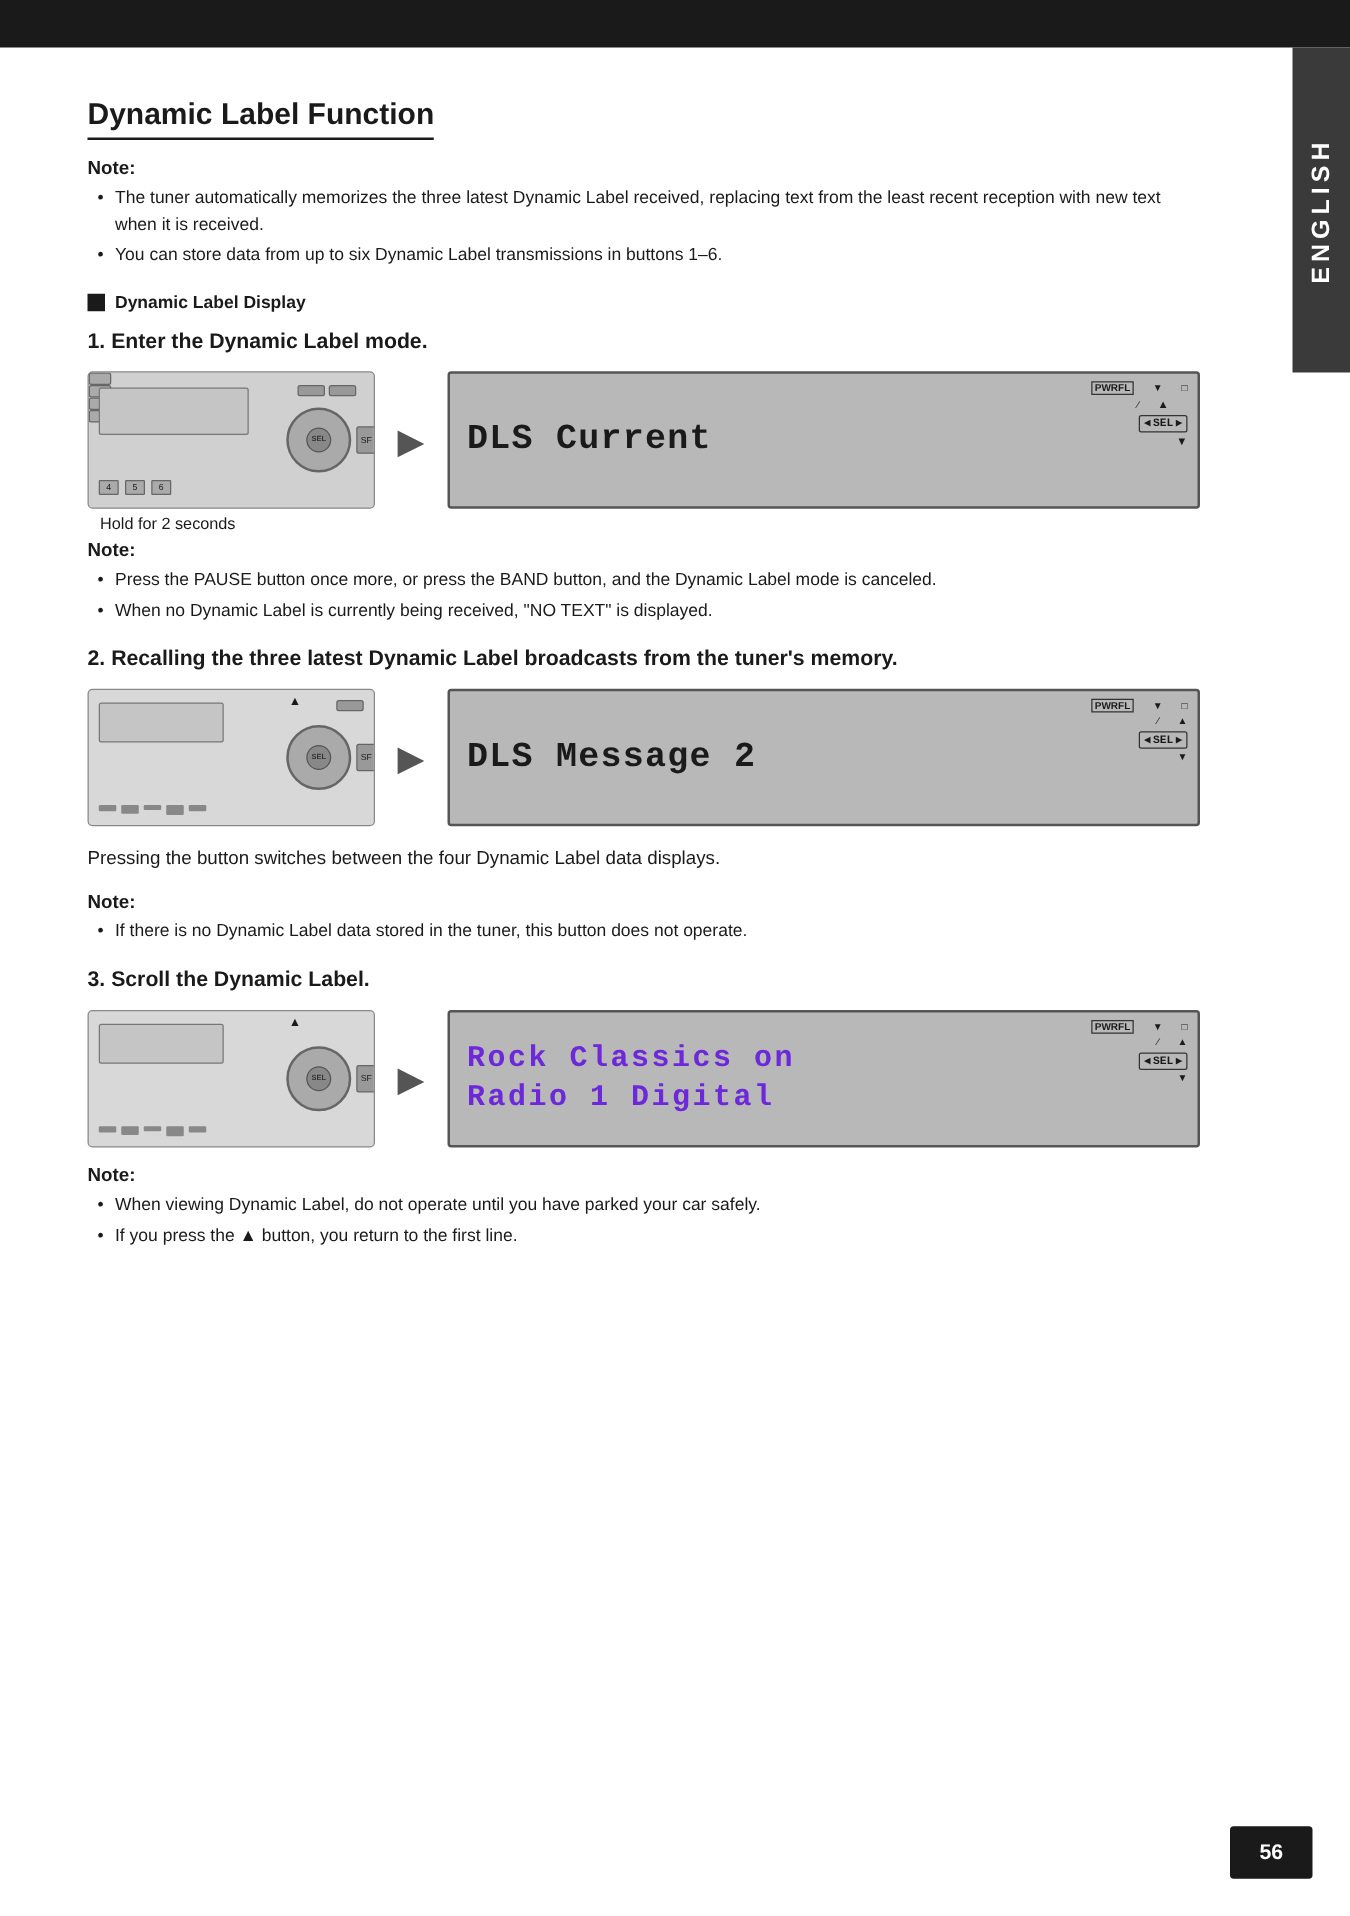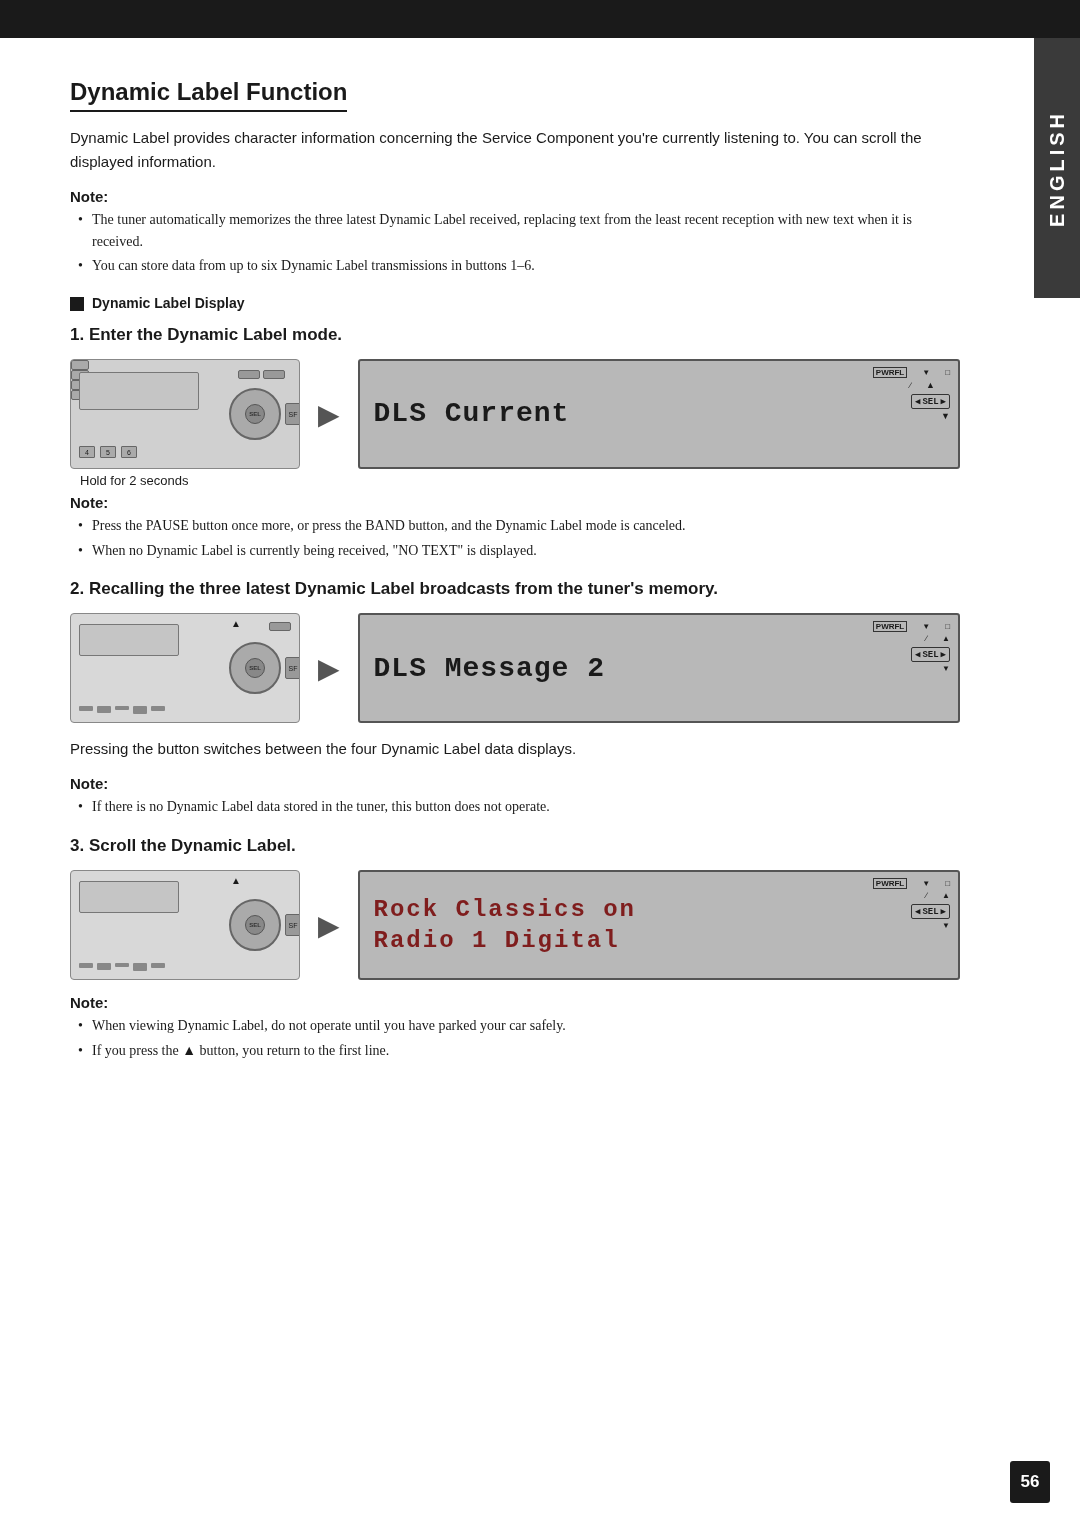--- a/index.html
+++ b/index.html
@@ -72,21 +72,20 @@
       margin-bottom: 4px;
     }
 
     .note-block {
       margin-bottom: 18px;
     }
 
     .note-list {
       list-style: none;
       padding-left: 8px;
-      font-family: Liberation Serif, serif;
     }
 
     .note-list li {
       font-size: 14px;
       line-height: 1.55;
       padding-left: 14px;
       position: relative;
       margin-bottom: 3px;
     }
 
@@ -169,21 +168,21 @@
       font-weight: bold;
       letter-spacing: 1px;
       color: #1a1a1a;
       line-height: 1.2;
     }
 
     .radio-display-text-xl {
       font-size: 24px;
       font-weight: bold;
       letter-spacing: 2px;
-      color: #7f1d1d;
+      color: #6d28d9;
       line-height: 1.3;
       font-family: 'Courier New', monospace;
     }
 
     .pwrfl-badge {
       font-size: 8px;
       font-weight: bold;
       border: 1px solid #333;
       padding: 0 2px;
       font-family: Arial, sans-serif;
@@ -260,21 +259,21 @@
     }
 
     
     .page-num-container {
       position: absolute;
       bottom: 30px;
       right: 30px;
     }
 
     .page-num {
-      width: 40px;
+      width: 66px;
       height: 42px;
       background: #1a1a1a;
       color: white;
       font-size: 17px;
       font-weight: bold;
       display: flex;
       align-items: center;
       justify-content: center;
       border-radius: 3px;
     }
@@ -385,21 +384,20 @@
 <div class="side-tab">
   <span class="side-tab-text">ENGLISH</span>
 </div>
 
 <div class="content">
 
   
   <div class="section-title">Dynamic Label Function</div>
 
   
-  <p class="intro-text">Dynamic Label provides character information concerning the Service Component you're currently listening to. You can scroll the displayed information.</p>
 
   
   <div class="note-block">
     <div class="note-label">Note:</div>
     <ul class="note-list">
       <li>The tuner automatically memorizes the three latest Dynamic Label received, replacing text from the least recent reception with new text when it is received.</li>
       <li>You can store data from up to six Dynamic Label transmissions in buttons 1–6.</li>
     </ul>
   </div>
 

